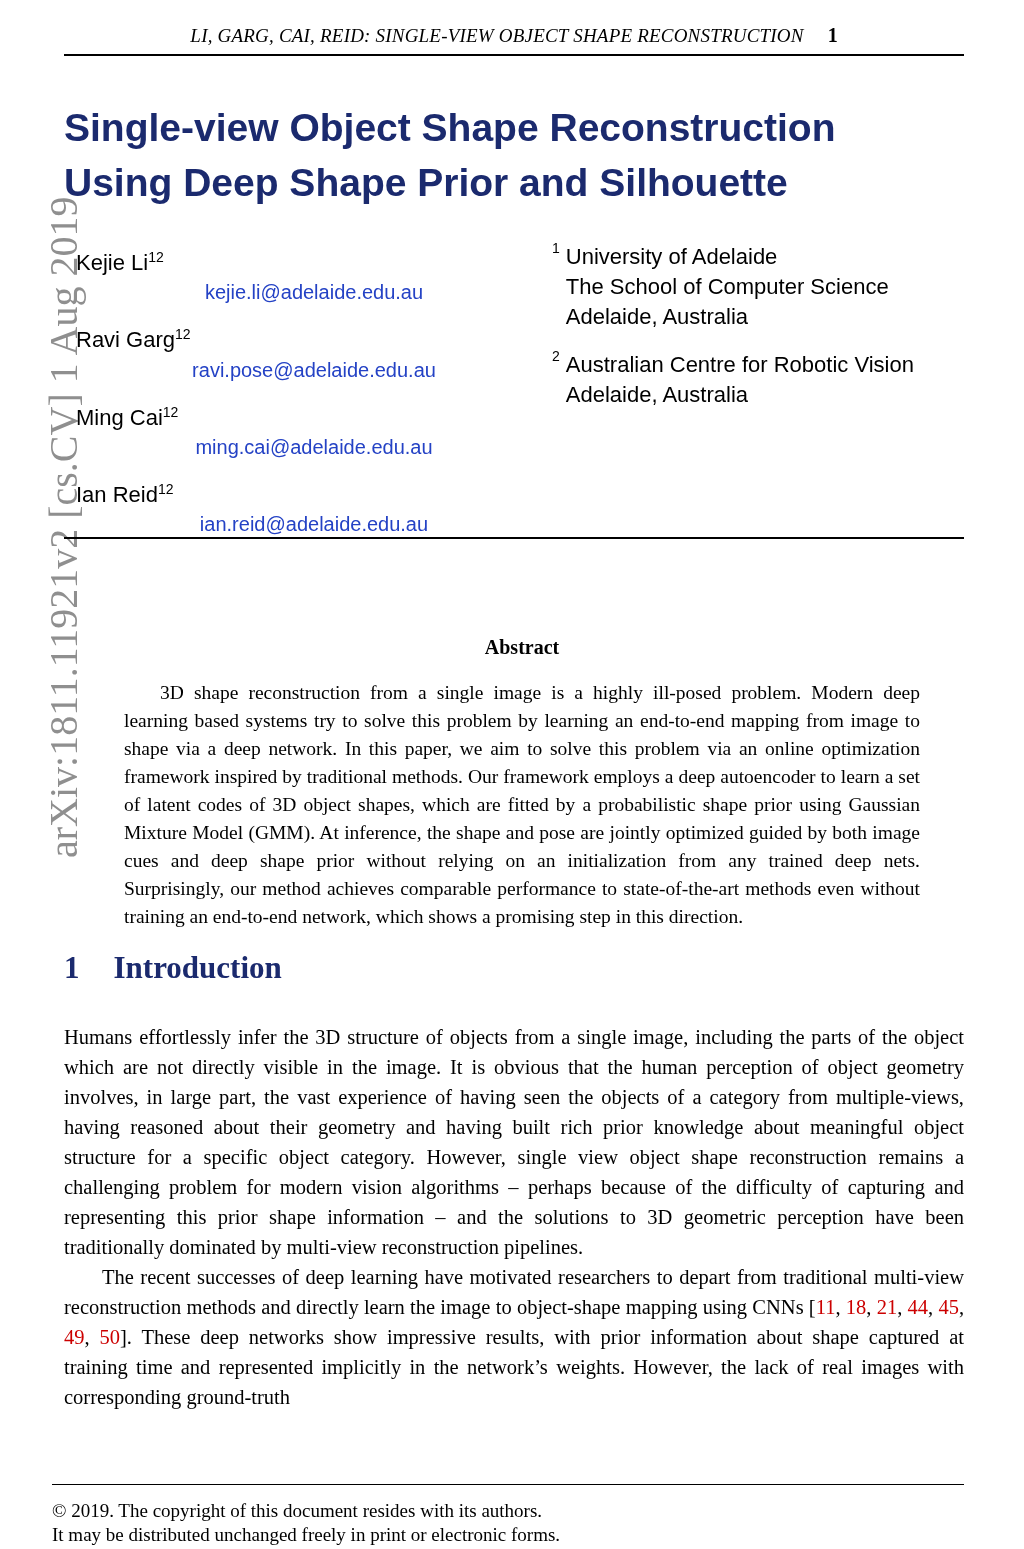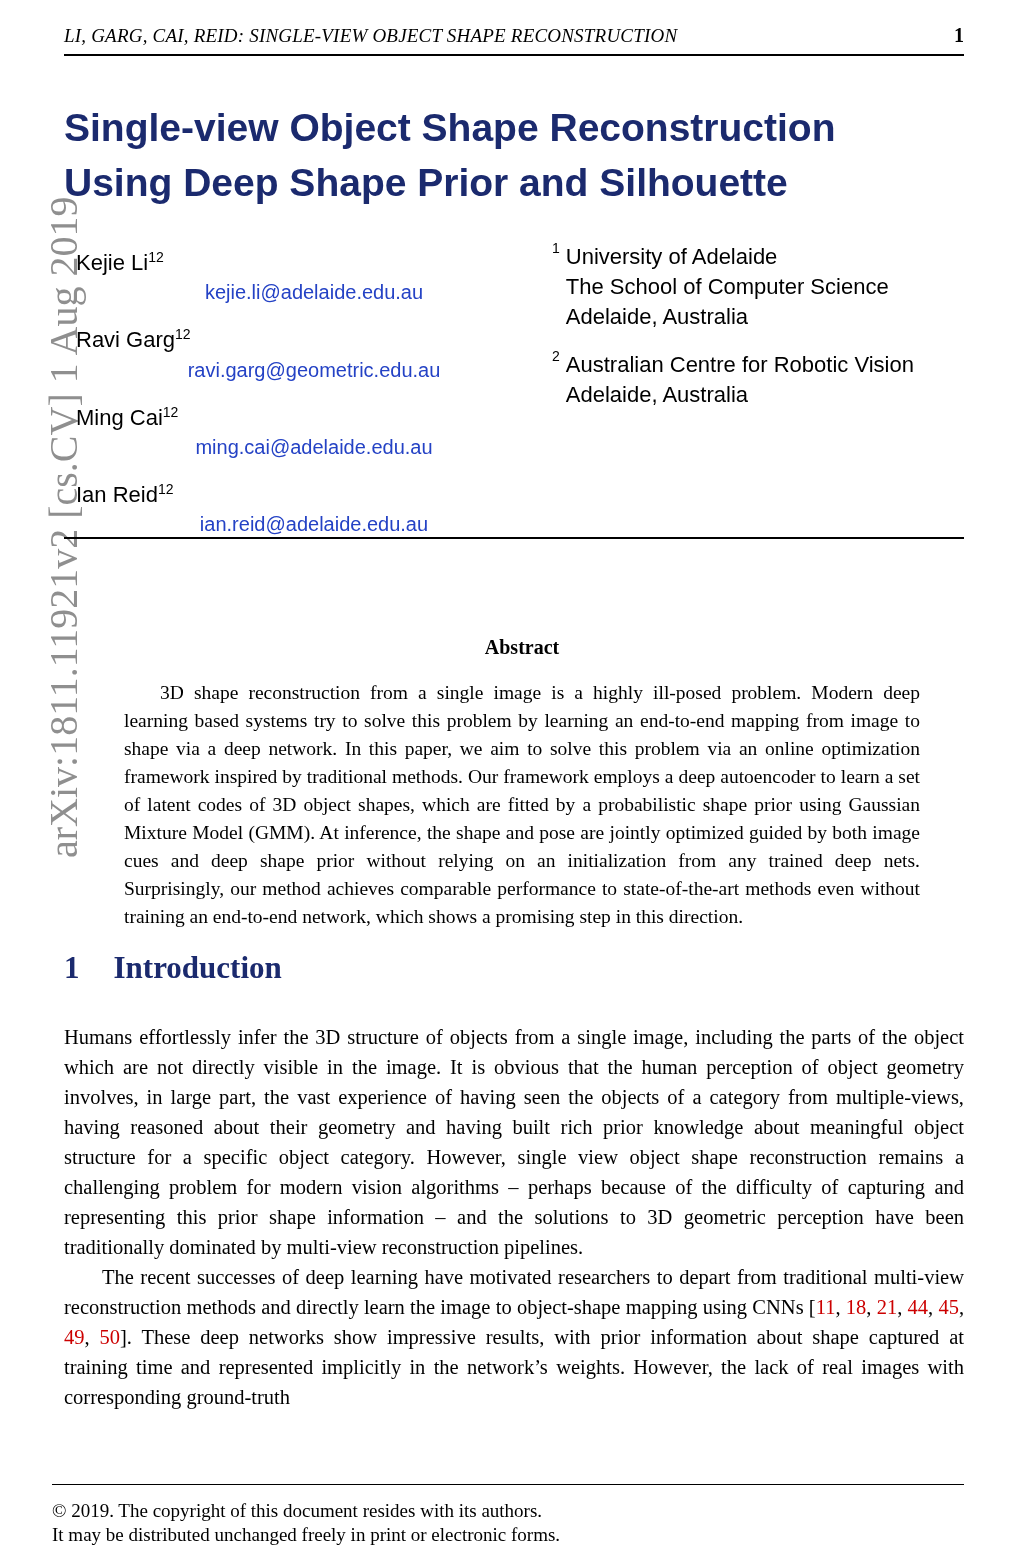--- a/index.html
+++ b/index.html
@@ -13,21 +13,21 @@
     position:relative;
     width:1024px;height:1549px;
     background:#ffffff;
     font-family:"Liberation Serif", serif;
     color:#000;
     overflow:hidden;
   }
   
   .running-head{
     position:absolute;top:24px;left:64px;right:60px;
-    display:flex;justify-content:space-between;align-items:baseline;gap:24px;
+    display:flex;justify-content:center;align-items:baseline;gap:24px;
   }
   .running-title{font-style:italic;font-size:19px;letter-spacing:.2px;}
   .page-number{font-size:20px;font-weight:bold;}
   .head-rule{position:absolute;top:54px;left:64px;right:60px;border-top:2px solid #000;}
 
   
   .watermark{
     position:absolute;left:40px;top:92px;height:870px;
     writing-mode:vertical-rl;transform:rotate(180deg);
     font-family:"Liberation Serif", serif;
@@ -106,21 +106,21 @@
   </h1>
 
   <div class="auth-grid">
     <div class="auth-col">
       <div class="author">
         <div class="author-name"><span>Kejie Li</span><sup>12</sup></div>
         <a class="author-email">kejie.li@adelaide.edu.au</a>
       </div>
       <div class="author">
         <div class="author-name"><span>Ravi Garg</span><sup>12</sup></div>
-        <a class="author-email">ravi.garg@geometric.edu.au</a>
+        <a class="author-email">ravi.pose@adelaide.edu.au</a>
       </div>
       <div class="author">
         <div class="author-name"><span>Ming Cai</span><sup>12</sup></div>
         <a class="author-email">ming.cai@adelaide.edu.au</a>
       </div>
       <div class="author">
         <div class="author-name"><span>Ian Reid</span><sup>12</sup></div>
         <a class="author-email">ian.reid@adelaide.edu.au</a>
       </div>
     </div>

